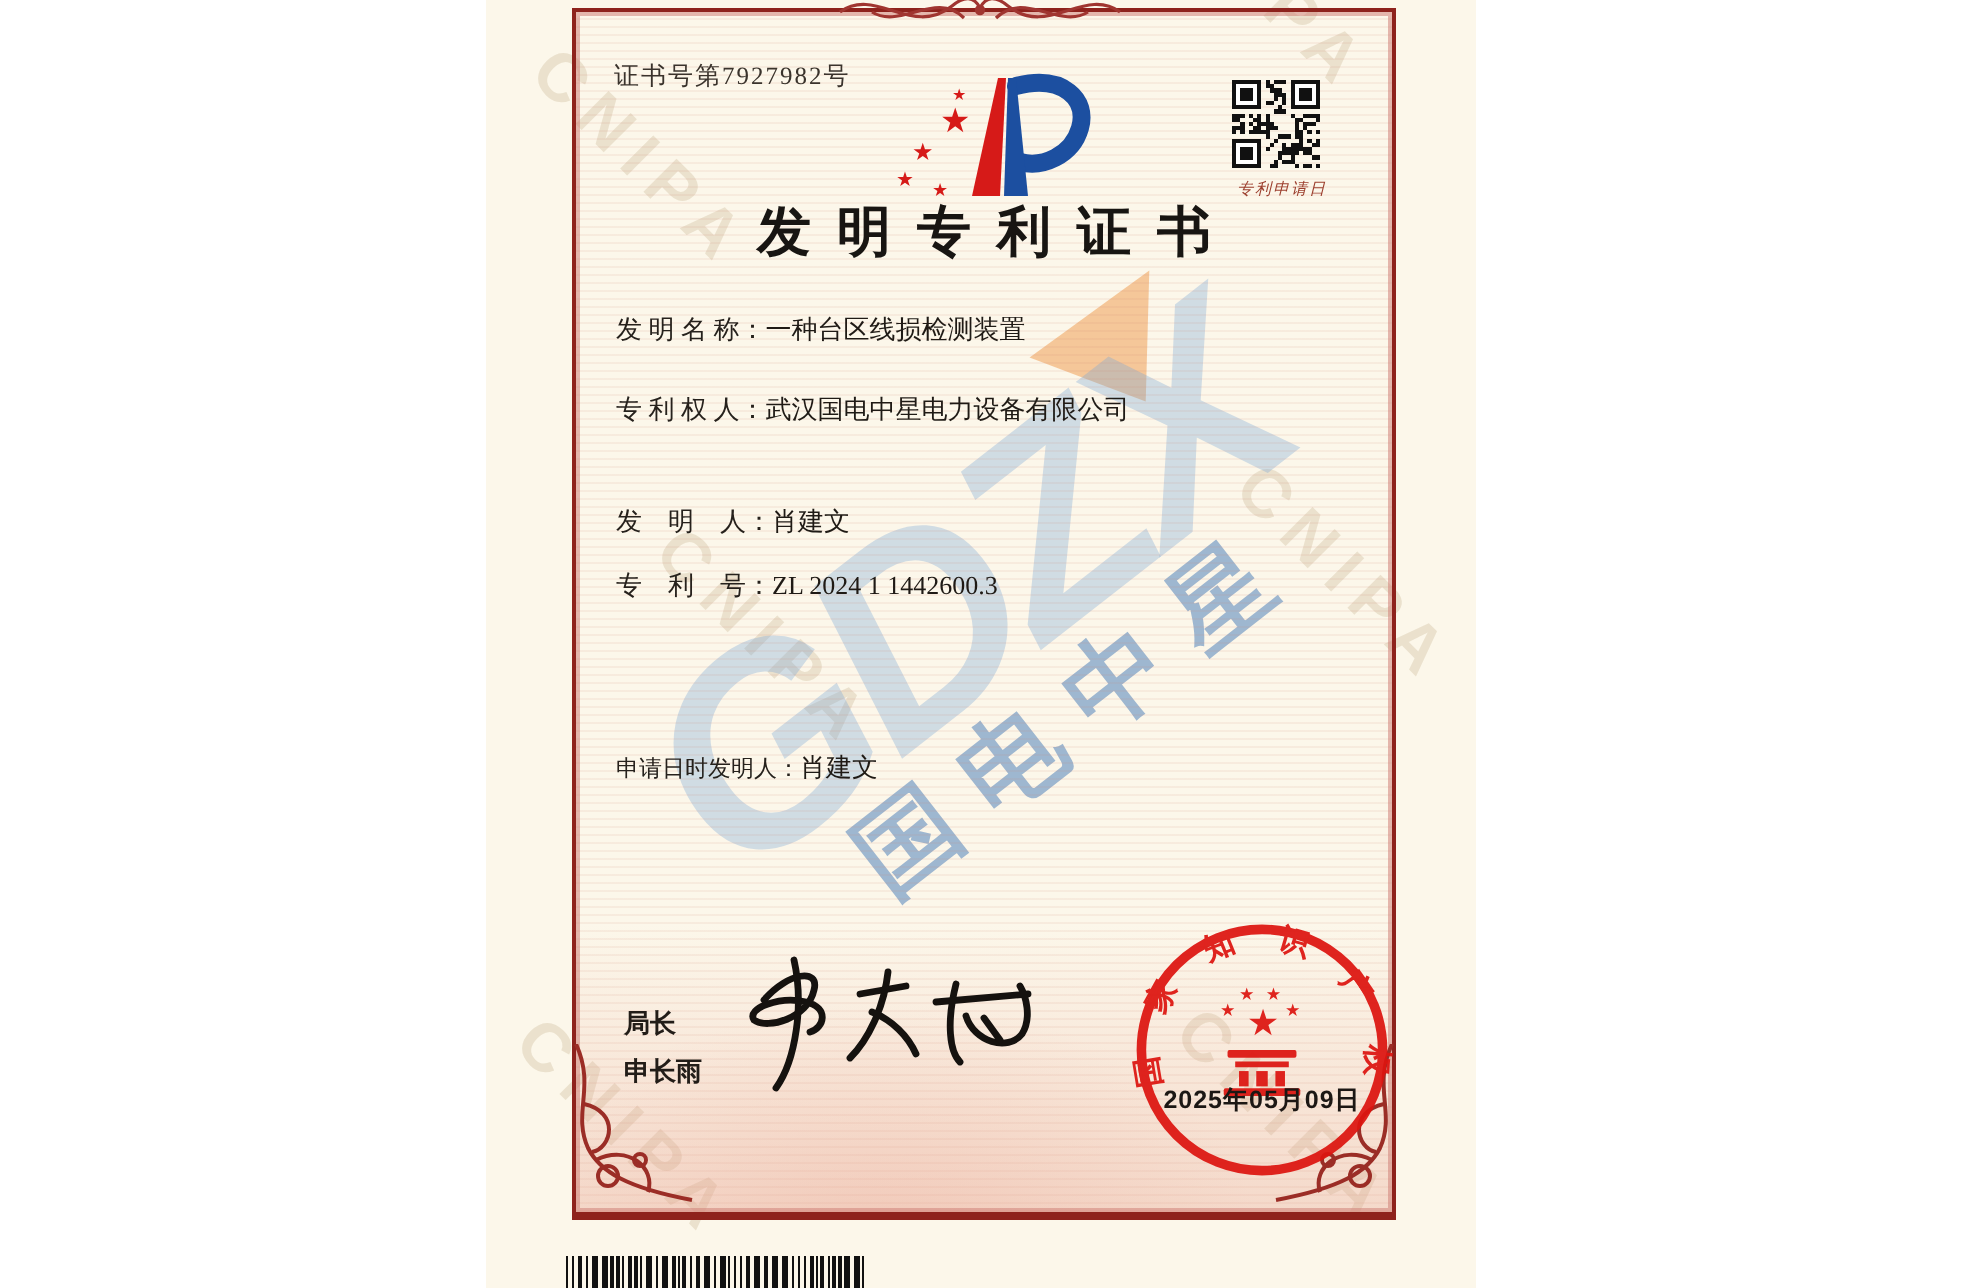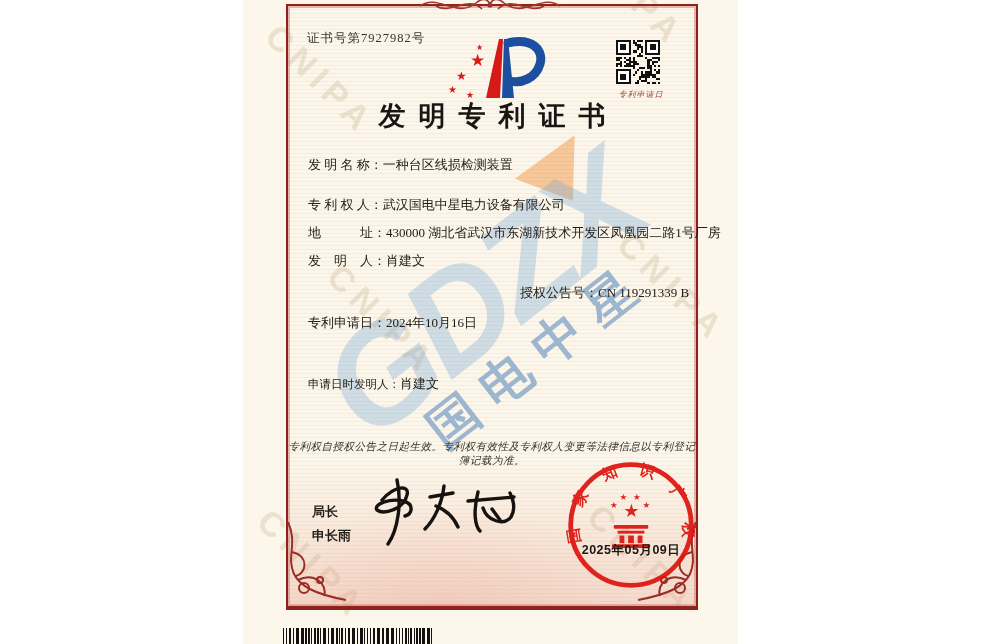--- a/index.html
+++ b/index.html
@@ -248,37 +248,30 @@
       <div class="abs qr-cap">专利申请日</div>
 
       <div class="abs row" style="left:20px;top:150px">
         <span class="lab">发 明 名 称：</span><span class="val">一种台区线损检测装置</span>
       </div>
 
       <div class="abs title">发明专利证书</div>
       <div class="abs row" style="left:20px;top:190px">
         <span class="lab">专 利 权 人：</span><span class="val">武汉国电中星电力设备有限公司</span>
       </div>
-      <div class="abs row" style="left:20px;top:218px">
-        <span class="lab">地　　　址：</span><span class="val">430000 湖北省武汉市东湖新技术开发区凤凰园二路1号厂房</span>
-      </div>
       <div class="abs row" style="left:20px;top:246px">
         <span class="lab">发　明　人：</span><span class="val">肖建文</span>
       </div>
-      <div class="abs row" style="left:232px;top:278px">
-        <span class="lab">授权公告号：</span><span class="val">CN 119291339 B</span>
-      </div>
-      <div class="abs row" style="left:20px;top:308px">
-        <span class="lab">专利申请日：</span><span class="val">2024年10月16日</span>
+      <div class="abs row" style="left:20px;top:278px">
+        <span class="lab">专　利　号：</span><span class="val">ZL 2024 1 1442600.3</span>
       </div>
       <div class="abs row small" style="left:20px;top:369px">
         <span class="lab">申请日时发明人：</span><span class="val">肖建文</span>
       </div>
 
-      <div class="abs statement" style="top:434px">专利权自授权公告之日起生效。专利权有效性及专利权人变更等法律信息以专利登记簿记载为准。</div>
 
       <div class="abs signer" style="left:24px;top:497px">局长</div>
       <div class="abs signer" style="left:24px;top:521px">申长雨</div>
 
       <svg class="abs" style="left:68px;top:462px" width="180" height="92" viewBox="0 0 180 92">
         <g stroke="#15120f" stroke-width="3.4" fill="none" stroke-linecap="round">
           <path d="M26,32 C38,18 54,16 51,27 C48,41 28,47 21,42 C17,36 34,30 47,33 C59,36 56,46 49,48"></path>
           <path d="M41,12 C46,34 42,62 32,76"></path>
           <path d="M88,18 C86,36 78,52 69,61"></path>
           <path d="M80,38 C90,42 98,50 102,59"></path>

